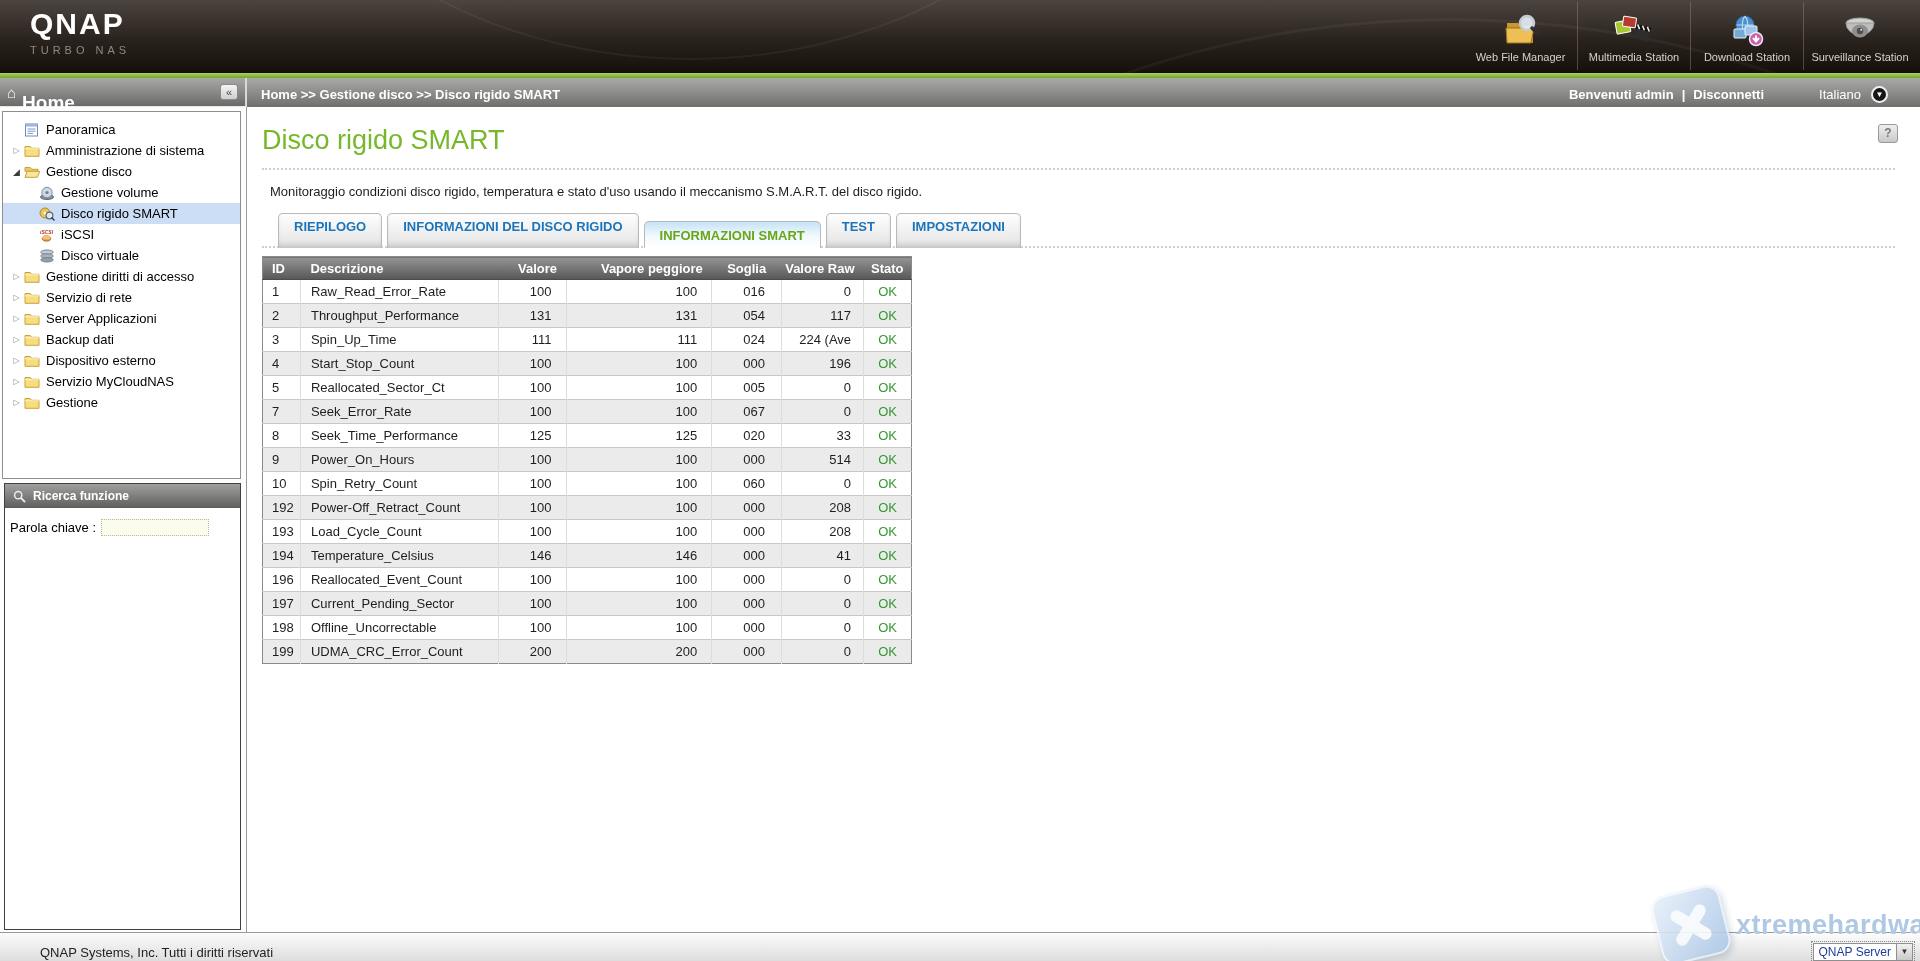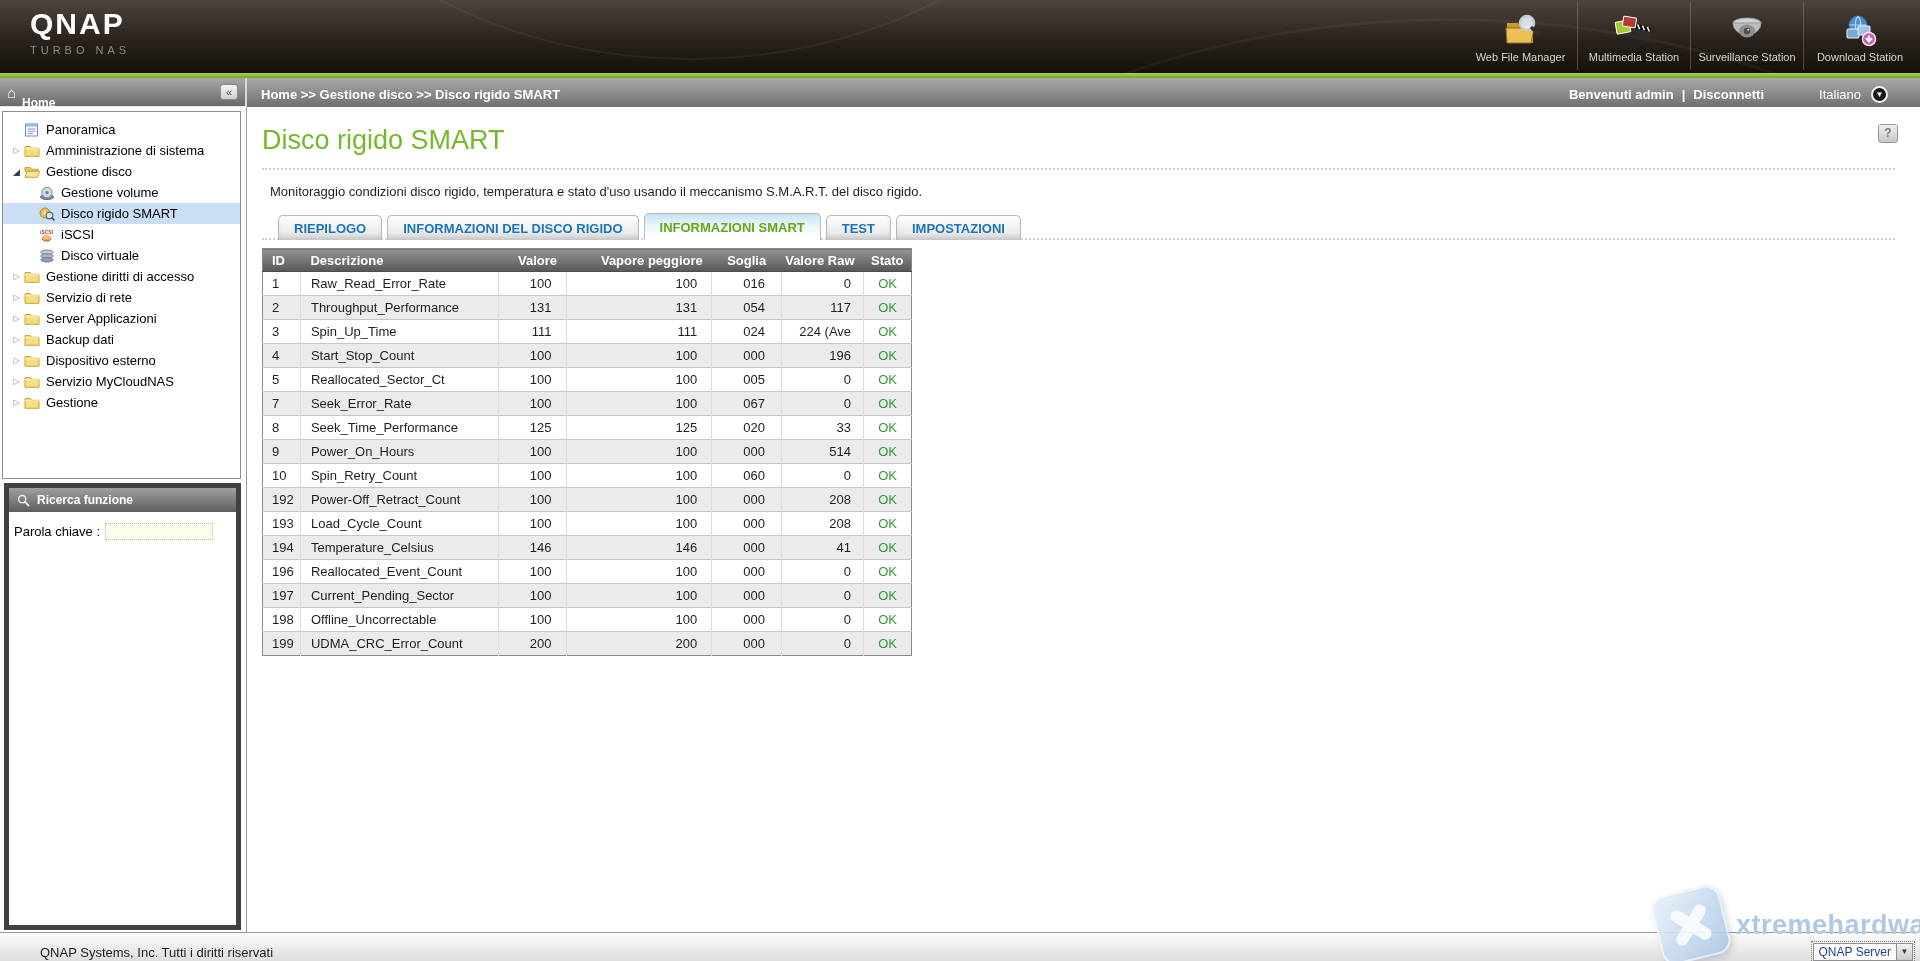--- a/index.html
+++ b/index.html
@@ -22,21 +22,21 @@
   .station-icon { height:34px; display:flex; align-items:flex-end; }
   .station-label { font-size:11px; color:#d6d2cd; margin-top:3px; white-space:nowrap; }
 
   .green-line { height:5px; background:linear-gradient(#aad264, #76a428); }
 
   
   .bar-row { display:flex; height:29px; border-bottom:1px solid #e8e8e8; }
   .home-bar { width:247px; background:linear-gradient(#a9a9a7, #696967);
     display:flex; align-items:center; padding:0 7px; border-right:2px solid #d9d9d9; }
   .home-icon { color:#fff; font-size:15px; margin-right:6px; line-height:1; }
-  .home-label { color:#fff; font-weight:bold; font-size:12px; flex:1;margin-top:22px; }
+  .home-label { color:#fff; font-weight:bold; font-size:19px; flex:1;margin-top:22px; }
   .collapse-btn { width:18px; height:16px; background:linear-gradient(#f4f4f4,#cfcfcf);
     border:1px solid #8a8a8a; border-radius:3px; color:#444; font-size:11px;
     line-height:14px; text-align:center; cursor:pointer; }
   .breadcrumb-bar { flex:1; background:linear-gradient(#a9a9a7, #696967);
     display:flex; align-items:center; padding:16px 14px; }
   .breadcrumb { color:#fff; font-weight:bold; font-size:13px; flex:1; }
   .user-area { display:flex; align-items:center; gap:8px; color:#fff; font-weight:bold;
     font-size:13px; margin-right:55px; }
   .user-area .logout { cursor:pointer; }
   .lang-area { display:flex; align-items:center; gap:10px; color:#fff; font-size:13px; margin-right:18px; }
@@ -47,39 +47,39 @@
   .main-row { display:flex; height:825px; }
   .sidebar { width:247px; background:#fdfdfd; border-right:1px solid #9a9a9a; position:relative; }
   .tree-panel { position:absolute; left:2px; right:5px; top:4px; height:368px;
     border:1px solid #8f8f8f; background:#fff; padding-top:7px; overflow:hidden; }
   .tree-item { display:flex; align-items:center; height:21px; font-size:13px; color:#000; cursor:pointer; }
   .tree-item.selected { background:#cbdef5; }
   .tree-arrow { width:15px; text-align:center; font-size:8px; color:#8a8a8a; flex-shrink:0; }
   .tree-arrow.expanded { color:#3c3c3c; font-size:9px; }
   .tree-icon { width:17px; height:14px; margin-right:5px; flex-shrink:0; }
   .search-panel { position:absolute; left:4px; right:5px; top:376px; bottom:2px;
-    border:5px solid #404040; background:#fff; }
+    border:1px solid #404040; background:#fff; }
   .search-header { height:24px; background:linear-gradient(#a0a09e,#5e5e5c);
     display:flex; align-items:center; gap:7px; padding:0 8px;
     color:#fff; font-weight:bold; font-size:12px; }
   .keyword-row { display:flex; align-items:center; padding:11px 5px; font-size:13px; color:#000; }
   .keyword-input { margin-left:5px; width:108px; height:17px; background:#fcfcee;
     border:1px dotted #b9b98f; font-size:12px; padding:0 3px; outline:none;
     font-family:"Liberation Sans",sans-serif; }
 
   
   .content { flex:1; position:relative; background:#fff; padding:12px 20px 0 15px; overflow:hidden; }
   .help-btn { position:absolute; top:17px; right:22px; width:20px; height:19px;
     border:1px solid #9a9a9a; border-radius:3px; background:linear-gradient(#efefef,#c8c8c8);
     color:#777; font-weight:bold; font-size:12px; text-align:center; line-height:17px; cursor:pointer; }
   .page-title { color:#76b82a; font-size:27px; font-weight:400; margin:6px 0 12px 0; }
   .dotted-sep { border-bottom:2px dotted #cfcfcf; height:1px; margin-right:5px; }
   .description { font-size:13px; color:#1e1e1e; margin:14px 0 12px 8px; }
   .tab-strip { margin-left:16px; display:flex; gap:5px; align-items:flex-end; position:relative; top:2px; }
-  .tab { height:25px; line-height:25px; padding:0 15px; border:1px solid #b9b9b9; border-bottom:none;
+  .tab { height:35px; line-height:25px; padding:0 15px; border:1px solid #b9b9b9; border-bottom:none;
     border-radius:5px 5px 0 0; background:linear-gradient(#fefefe,#e3e3e3);
     box-shadow:inset 0 -5px 6px -3px rgba(0,0,0,0.18);
     color:#1c75bb; font-weight:bold; font-size:13px; cursor:pointer; white-space:nowrap; }
   .tab.active { background:linear-gradient(#c6e3f6, #f2f9fd 55%, #ffffff);
     color:#67a617; height:27px; line-height:27px; box-shadow:none; position:relative; z-index:2; }
   .smart-table { border-collapse:collapse; width:650px; font-size:13px; margin-top:8px;
     border:1px solid #8a8a8a; }
   .smart-table th { background:linear-gradient(#949494,#575757); color:#fff; font-weight:bold;
     height:23px; border-bottom:1px solid #4c4c4c; white-space:nowrap; }
   .smart-table td { height:24px; border-top:1px solid #c7c7c7; border-right:1px solid #dcdcdc;
@@ -155,41 +155,41 @@
               <rect x="21" y="16.5" width="15" height="10" fill="#2d2d2d"></rect>
               <path d="M22 12l3 4m2-4l3 4m2-4l3 4" stroke="#eee" stroke-width="1.6"></path>
             </g>
           </svg>
         </span>
         <div class="station-label">Multimedia Station</div>
       </div>
       <div class="station">
         <span class="station-icon">
           <svg width="40" height="34" viewBox="0 0 40 34">
-            <ellipse cx="20" cy="9" rx="14" ry="5" fill="#d2d2d2" stroke="#9a9a9a"></ellipse>
-            <path d="M6 9a14 12 0 0 0 28 0z" fill="#bdbdbd" stroke="#9a9a9a"></path>
-            <ellipse cx="20" cy="17" rx="8" ry="6.5" fill="#8f8f8f"></ellipse>
-            <circle cx="20" cy="17" r="3.2" fill="#4f4f4f"></circle>
-            <circle cx="21.2" cy="15.8" r="1" fill="#e8e8e8"></circle>
-          </svg>
-        </span>
-        <div class="station-label">Surveillance Station</div>
-      </div>
-      <div class="station">
-        <span class="station-icon">
-          <svg width="40" height="34" viewBox="0 0 40 34">
             <circle cx="18" cy="11" r="9" fill="#4b8fd0" stroke="#2d6ca8"></circle>
             <path d="M9.5 11h17M18 2.5c-3.5 2.5-3.5 14.5 0 17M18 2.5c3.5 2.5 3.5 14.5 0 17" stroke="#bcd8ef" stroke-width="1.2" fill="none"></path>
             <rect x="7" y="15" width="12" height="9" rx="1" fill="#74a9d8" stroke="#eaf2f9"></rect>
             <rect x="18" y="12" width="12" height="9" rx="1" fill="#9dc4e8" stroke="#eaf2f9"></rect>
             <circle cx="29" cy="25" r="6.5" fill="#c75fb0" stroke="#f3e3ef" stroke-width="1.5"></circle>
             <path d="M29 21.5v4.5m-3-2l3 3.5 3-3.5" stroke="#fff" stroke-width="2" fill="none"></path>
           </svg>
         </span>
         <div class="station-label">Download Station</div>
+      </div>
+      <div class="station">
+        <span class="station-icon">
+          <svg width="40" height="34" viewBox="0 0 40 34">
+            <ellipse cx="20" cy="9" rx="14" ry="5" fill="#d2d2d2" stroke="#9a9a9a"></ellipse>
+            <path d="M6 9a14 12 0 0 0 28 0z" fill="#bdbdbd" stroke="#9a9a9a"></path>
+            <ellipse cx="20" cy="17" rx="8" ry="6.5" fill="#8f8f8f"></ellipse>
+            <circle cx="20" cy="17" r="3.2" fill="#4f4f4f"></circle>
+            <circle cx="21.2" cy="15.8" r="1" fill="#e8e8e8"></circle>
+          </svg>
+        </span>
+        <div class="station-label">Surveillance Station</div>
       </div>
     </div>
 </div>
 
 <div class="green-line"></div>
 
 <div class="bar-row">
   <div class="home-bar">
     <span class="home-icon">⌂</span>
     <span class="home-label">Home</span>

